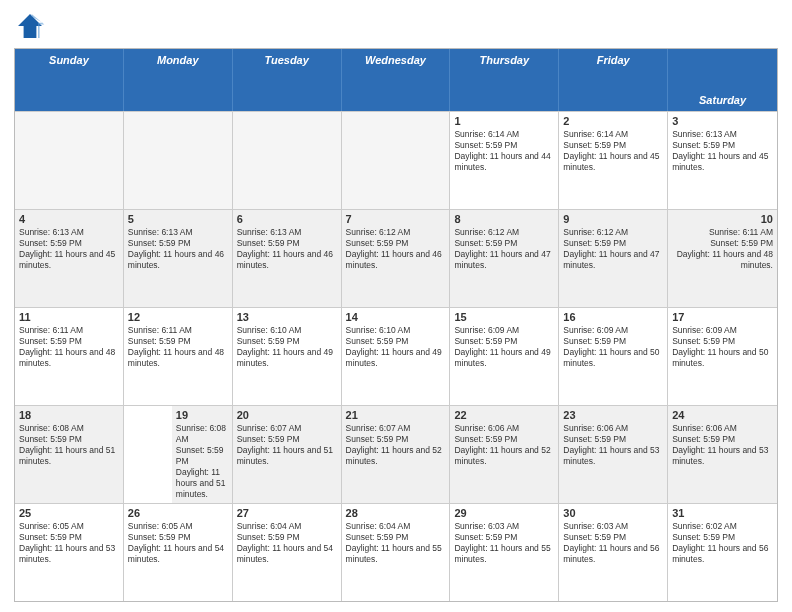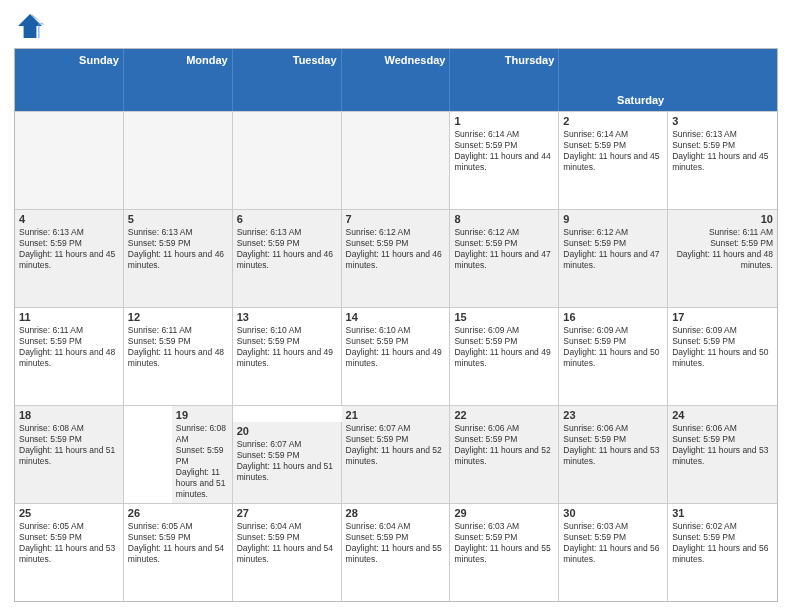--- a/index.html
+++ b/index.html
@@ -69,22 +69,23 @@
     .cal-header-row {
       display: grid;
       grid-template-columns: repeat(7, 1fr);
       background: #2d6db5;
     }
     .cal-header-cell {
       color: #fff;
       font-size: 11px;
       font-weight: bold;
       padding: 5px 4px;
-      text-align: right;
+      text-align: center;
       border-right: 1px solid #4a85c5;
+      font-style: italic;
     }
     .cal-header-cell:last-child { border-right: none; margin-top: 40px; }
     .cal-body {
       display: flex;
       flex-direction: column;
       flex: 1;
     }
     .cal-row {
       display: grid;
       grid-template-columns: repeat(7, 1fr);
@@ -135,20 +136,21 @@
     </div>
   </div>
 
   <div class="calendar">
     <div class="cal-header-row">
     <div class="cal-header-cell">Sunday</div>
         <div class="cal-header-cell">Monday</div>
         <div class="cal-header-cell">Tuesday</div>
         <div class="cal-header-cell">Wednesday</div>
         <div class="cal-header-cell">Thursday</div>
+        <div class="cal-header-cell">Friday</div>
         <div class="cal-header-cell">Saturday</div>
       </div>
     <div class="cal-body">
     <div class="cal-row">
           <div class="cal-cell empty"></div>
           <div class="cal-cell empty"></div>
           <div class="cal-cell empty"></div>
           <div class="cal-cell empty"></div>
           <div class="cal-cell">
             <div class="day-num">1</div>
@@ -225,21 +227,21 @@
         </div>
         <div class="cal-row">
           <div class="cal-cell" style="background: rgb(240, 240, 240);">
             <div class="day-num">18</div>
             <div class="day-info">Sunrise: 6:08 AM<br>Sunset: 5:59 PM<br>Daylight: 11 hours and 51 minutes.</div>
           </div>
           <div class="cal-cell" style="background: rgb(240, 240, 240); margin-left: 48px;">
             <div class="day-num">19</div>
             <div class="day-info">Sunrise: 6:08 AM<br>Sunset: 5:59 PM<br>Daylight: 11 hours and 51 minutes.</div>
           </div>
-          <div class="cal-cell" style="background: rgb(240, 240, 240); margin-top: 16px;">
+          <div class="cal-cell" style="background: rgb(240, 240, 240);">
             <div class="day-num">20</div>
             <div class="day-info">Sunrise: 6:07 AM<br>Sunset: 5:59 PM<br>Daylight: 11 hours and 51 minutes.</div>
           </div>
           <div class="cal-cell" style="background: rgb(240, 240, 240);">
             <div class="day-num">21</div>
             <div class="day-info">Sunrise: 6:07 AM<br>Sunset: 5:59 PM<br>Daylight: 11 hours and 52 minutes.</div>
           </div>
           <div class="cal-cell" style="background: rgb(240, 240, 240);">
             <div class="day-num">22</div>
             <div class="day-info">Sunrise: 6:06 AM<br>Sunset: 5:59 PM<br>Daylight: 11 hours and 52 minutes.</div>

